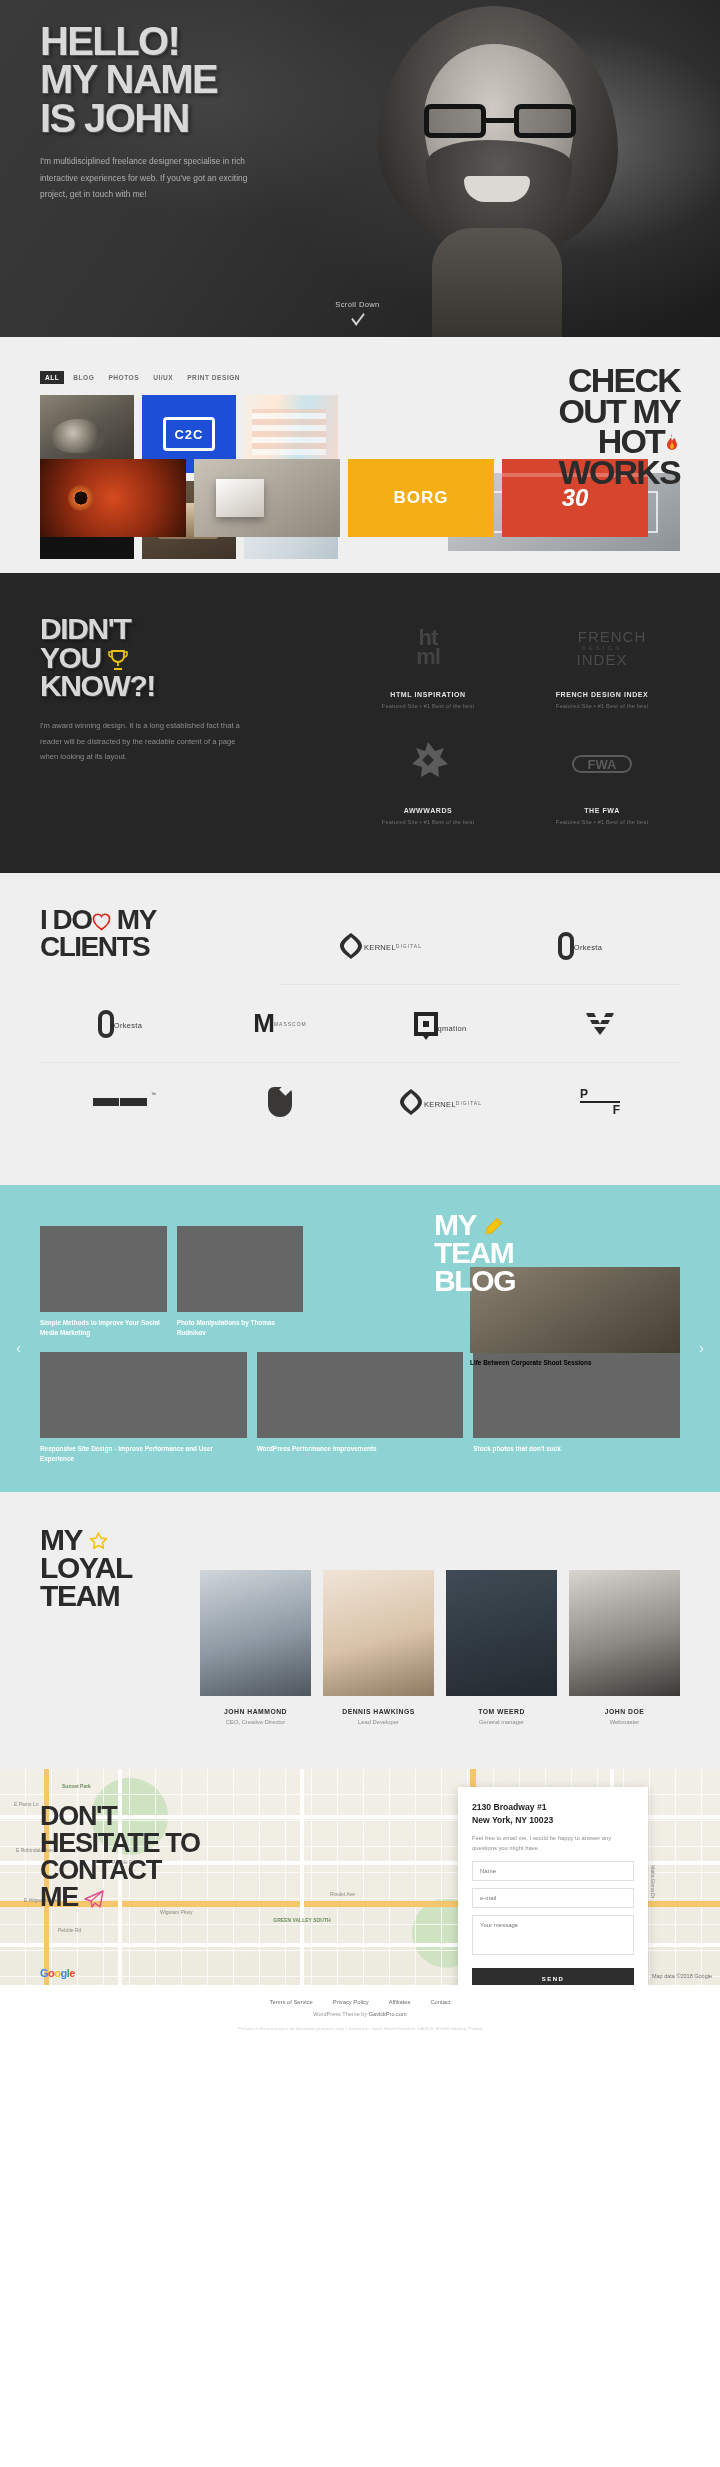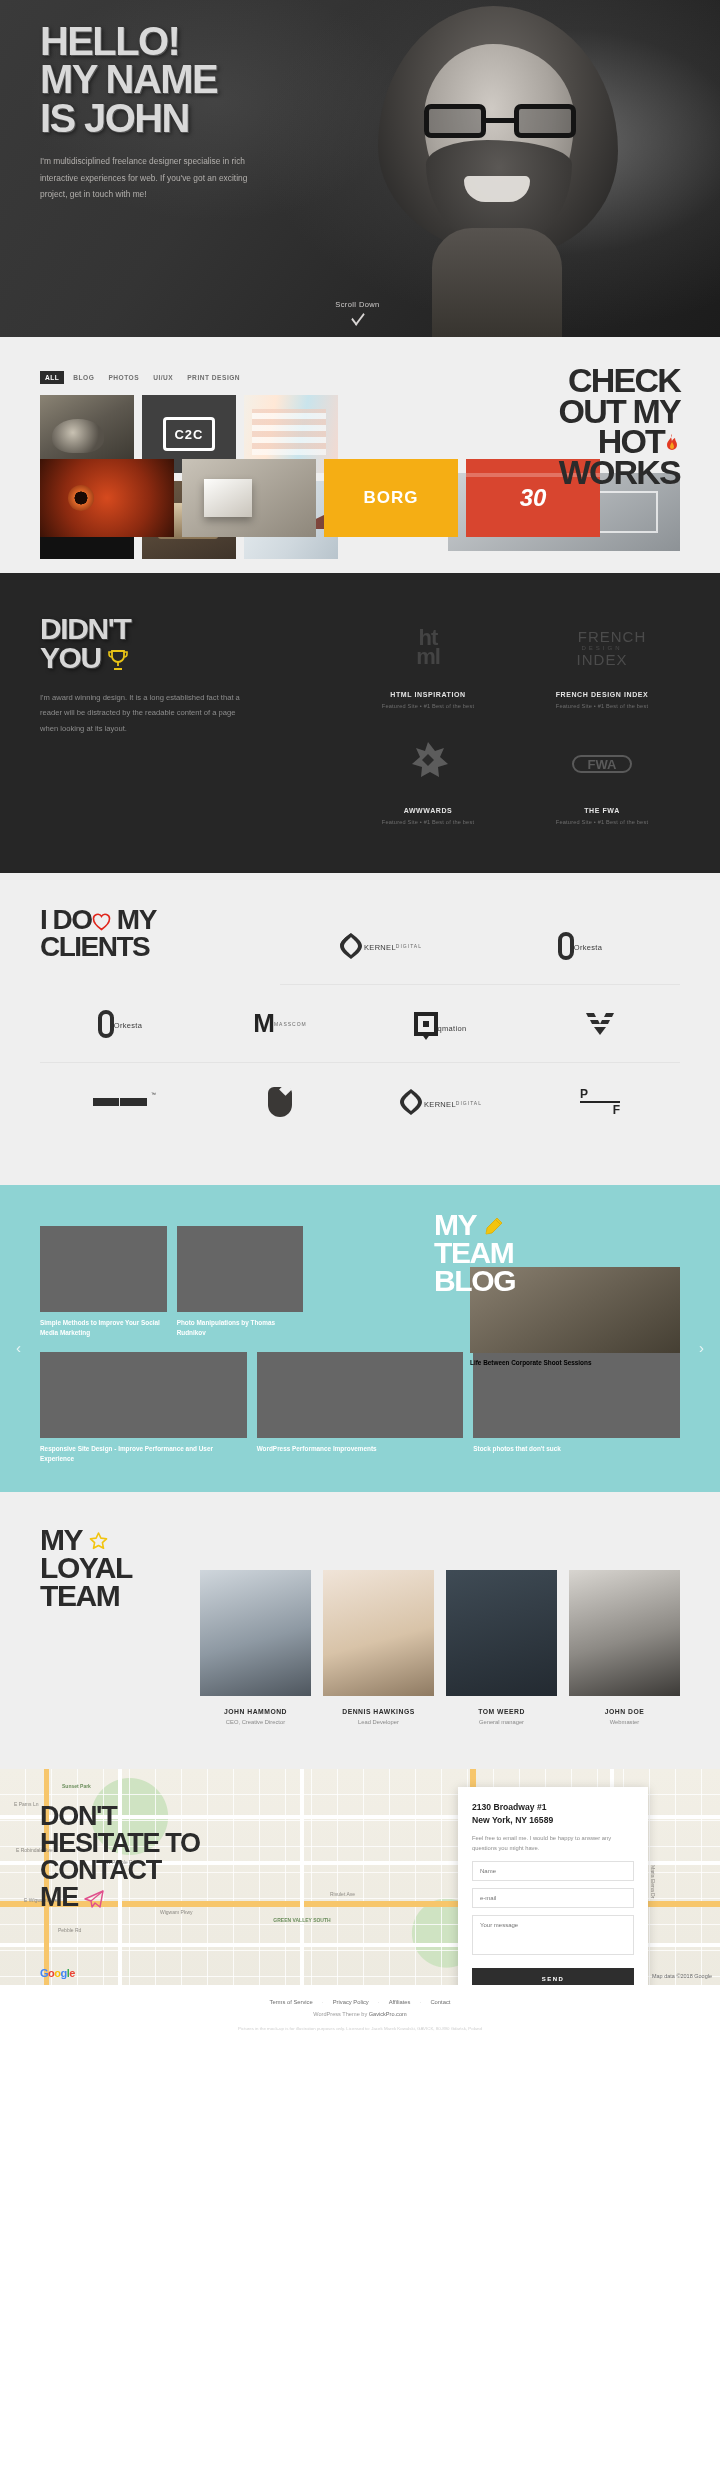--- a/index.html
+++ b/index.html
@@ -112,21 +112,21 @@
   .flame svg { position: absolute; left: 0; top: 0; }
   .grid {
     margin-top: -92px; display: grid; grid-template-columns: repeat(4, 1fr);
     gap: 8px; width: 400px;
   }
   .grid.second { margin-top: 8px; width: 640px; grid-template-columns: repeat(4, 1fr); }
   .tile { height: 78px; background: #ccc; background-size: cover; position: relative; overflow: hidden; }
 
   .t-moto { background: linear-gradient(150deg,#8a8374 0%,#5d584f 45%,#36332c 100%); }
   .t-moto:after { content:""; position:absolute; left:12px; top:24px; width:52px; height:34px; background:radial-gradient(circle at 40% 40%, #c9c2b3, #565149 70%); border-radius:50% 50% 40% 40%; }
-  .t-c2c { background: #404040; display:flex; align-items:center; justify-content:center; }
+  .t-c2c { background: #1d4ed8; display:flex; align-items:center; justify-content:center; }
   .t-c2c .mark { width:52px; height:34px; border:3px solid #fff; border-radius:4px; display:flex; align-items:center; justify-content:center; color:#fff; font-weight:700; font-size:13px; letter-spacing:1px; }
   .t-pastel { background: linear-gradient(100deg,#f4f0e8 0%, #ffe8d6 30%, #c9e4ec 60%, #f6d9cf 100%); }
   .t-pastel:after { content:""; position:absolute; left:8px; top:14px; width:74px; height:46px; background:repeating-linear-gradient(0deg,#fff 0 6px,#f0c9b8 6px 12px); opacity:.6; }
   .t-12 { background: #111; display:flex; align-items:center; justify-content:center; color:#e7e2d8; font-size:17px; font-weight:700; font-style:italic; }
   .t-desk { background: linear-gradient(160deg,#6d5a45 0%, #3f342a 100%); }
   .t-desk:after { content:""; position:absolute; left:16px; top:22px; width:60px; height:36px; background:linear-gradient(#d9c8a8,#8a7455); border-radius:3px; }
   .t-script { background: linear-gradient(120deg,#e8eef1 0%,#cfd8de 60%,#b8c4cc 100%); }
   .t-script:after { content:""; position:absolute; left:10px; top:26px; width:72px; height:22px; background:linear-gradient(90deg,#9b3b2a,#6c2a1e); clip-path: polygon(0 60%,15% 20%,35% 75%,55% 10%,75% 70%,100% 30%,100% 100%,0 100%); opacity:.85; }
   .t-photo { background: linear-gradient(150deg,#cfd3d6 0%, #8d9296 100%); }
   .t-photo:after { content:""; position:absolute; inset:18px 22px; border:2px solid rgba(255,255,255,.7); }
@@ -354,21 +354,21 @@
         <div class="tile t-pastel"></div>
       </div>
       <div class="grid" style="margin-top:8px">
         <div class="tile t-12">12°</div>
         <div class="tile t-desk"></div>
         <div class="tile t-script"></div>
       </div>
       <div class="grid second" style="margin-top:-86px;margin-left:408px;width:232px;grid-template-columns:1fr">
         <div class="tile t-photo"></div>
       </div>
-      <div class="grid" style="width:560px;grid-template-columns:repeat(4,1fr)">
+      <div class="grid" style="width:608px;grid-template-columns:repeat(4,1fr)">
         <div class="tile t-eye"></div>
         <div class="tile t-box"></div>
         <div class="tile t-borg">BORG</div>
         <div class="tile t-30">
             <span class="n">30</span>
           </div>
       </div>
     </div>
   </section>
 
@@ -378,20 +378,21 @@
         <div class="know-h">
           <div>DIDN'T</div>
           <div>
             <span>YOU</span>
             <span class="trophy"><svg width="20" height="22" viewBox="0 0 20 22">
                   <path d="M4 2h12v5a6 6 0 0 1-12 0V2z" fill="none" stroke="#e8c316" stroke-width="1.8"></path>
                   <path d="M4 3H1v2a3 3 0 0 0 3 3M16 3h3v2a3 3 0 0 1-3 3" fill="none" stroke="#e8c316" stroke-width="1.6"></path>
                   <path d="M10 13v4M6 20h8" stroke="#e8c316" stroke-width="1.8" fill="none"></path>
                 </svg></span>
           </div>
+          <div>KNOW?!</div>
         </div>
         <p class="know-p">I'm award winning design. It is a long established fact that a reader will be distracted by the readable content of a page when looking at its layout.</p>
       </div>
 
       <div class="awards">
         <div class="award">
           <div class="aw-logo">
             <div class="html-mark">
               <div>ht</div>
               <div>ml</div>
@@ -628,21 +629,21 @@
         <span class="plane"><svg width="20" height="18" viewBox="0 0 20 18">
               <path d="M19 1L1 9l6 2 1 6 3-4 5 4z" fill="none" stroke="#e0508c" stroke-width="1.4" stroke-linejoin="round"></path>
               <path d="M19 1L7 11" stroke="#e0508c" stroke-width="1.2"></path>
             </svg></span>
       </div>
     </div>
 
     <div class="card">
       <div class="addr">
         <div>2130 Broadway #1</div>
-        <div>New York, NY 16589</div>
+        <div>New York, NY 10023</div>
       </div>
       <div class="hint">Feel free to email me. I would be happy to answer any questions you might have.</div>
       <input type="text" placeholder="Name" style="">
       <input type="text" placeholder="e-mail" style="">
       <textarea placeholder="Your message" style=""></textarea>
       <button class="send">SEND</button>
       
     </div>
 
     <div class="g-logo">

